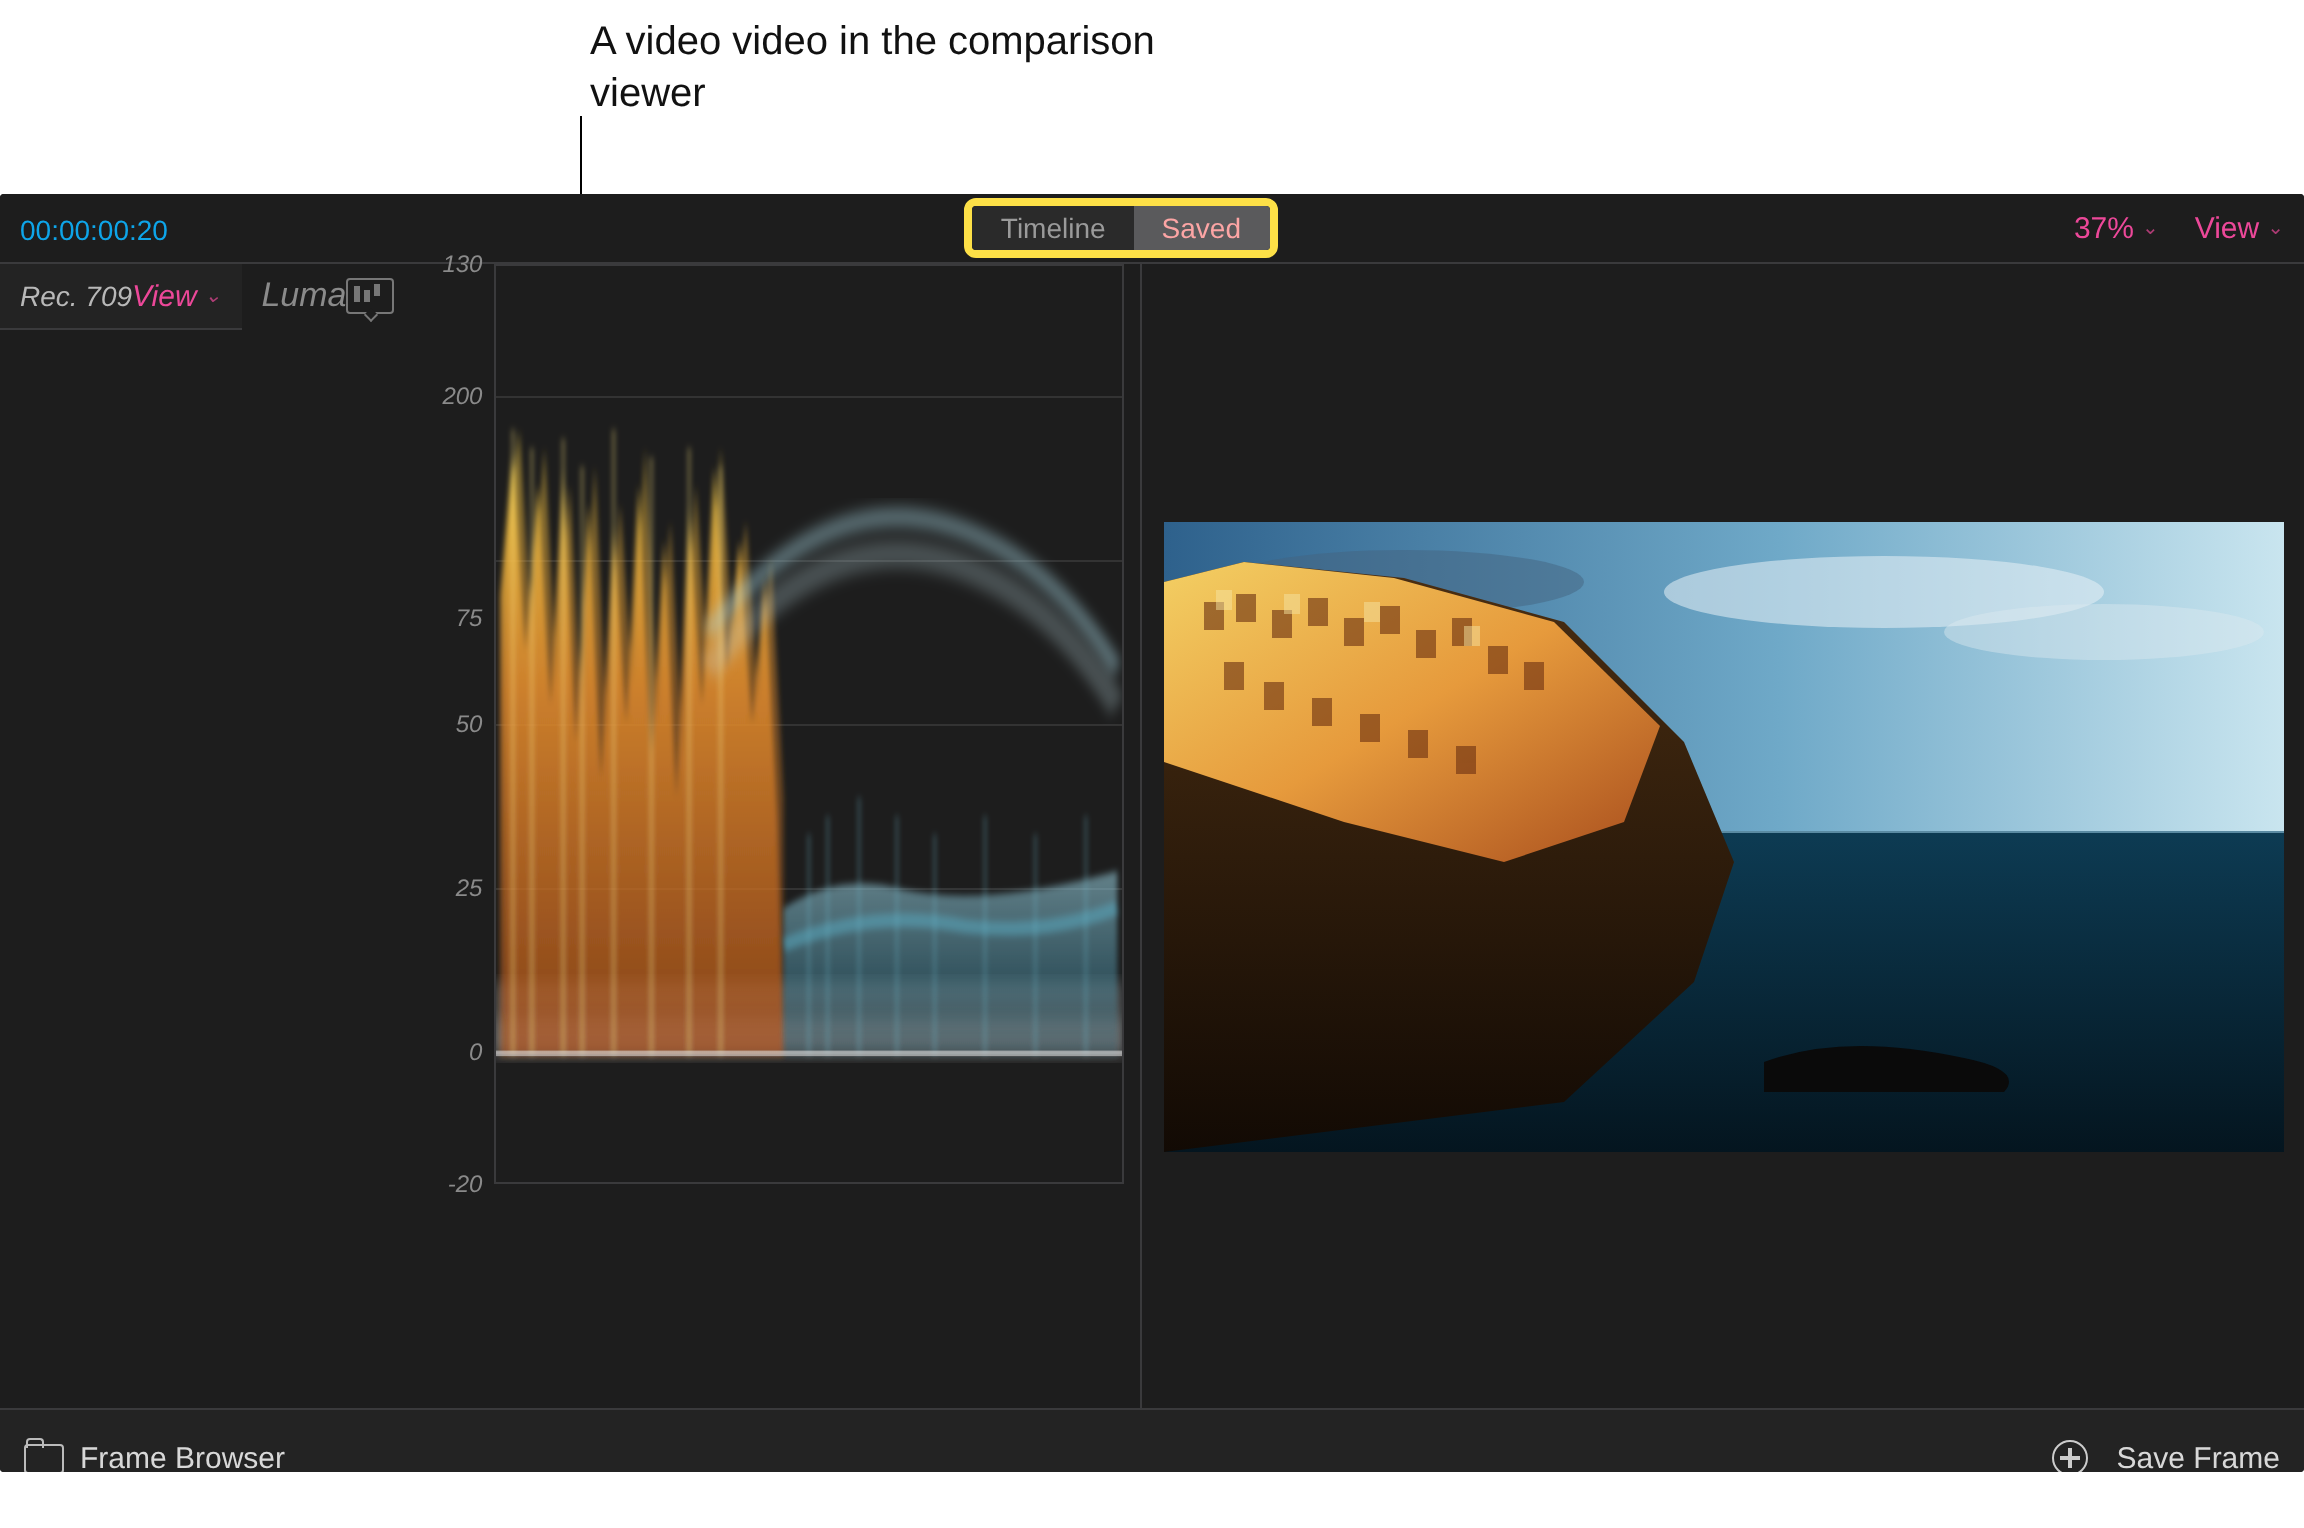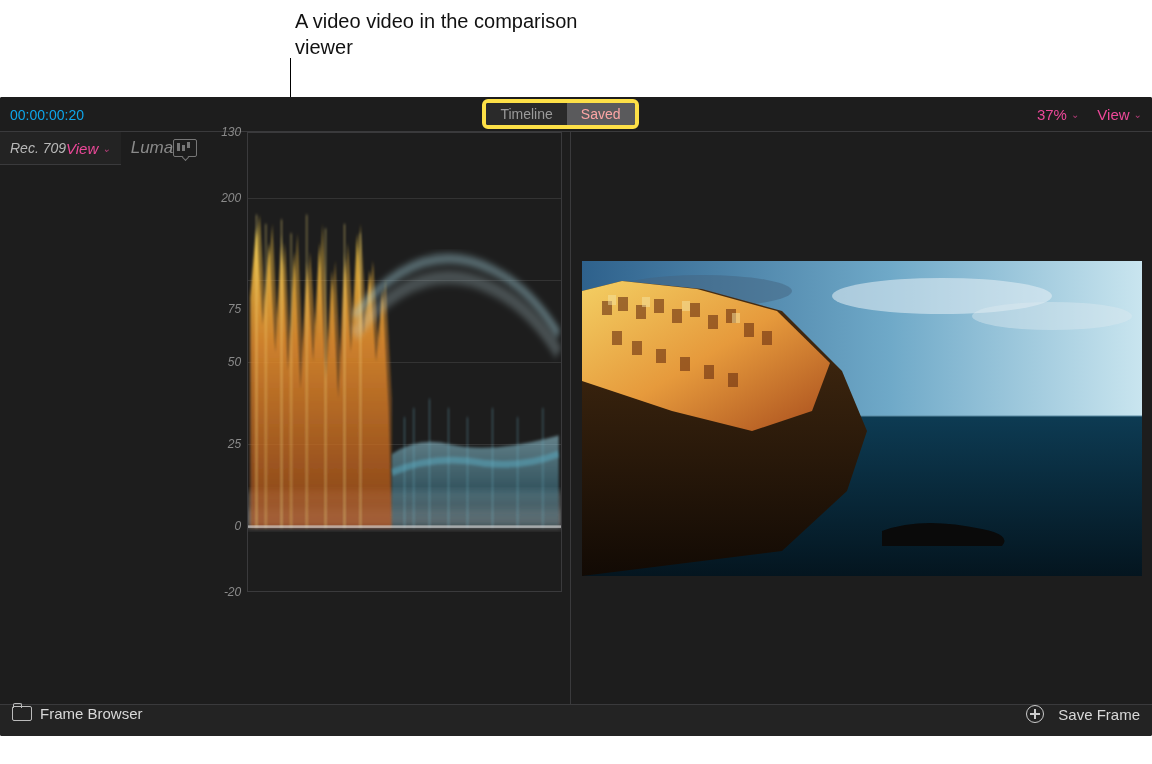--- a/index.html
+++ b/index.html
@@ -29,21 +29,21 @@
   .scope-wrap{flex:1;padding:0 8px 8px 8px;position:relative;}
   .scope{position:relative;margin-left:32px;height:460px;}
   .scope-border{position:absolute;inset:0;border:1px solid #3a3a3c;}
   .grid{position:absolute;inset:0;}
   .grid .gline{position:absolute;left:0;right:0;height:1px;background:rgba(120,120,120,.25);}
   .ylabels{position:absolute;left:-32px;top:0;bottom:0;width:30px;}
   .ylabels span{position:absolute;right:4px;font-size:12px;color:#8a8a8a;transform:translateY(-50%);}
   svg.wave{position:absolute;inset:0;width:100%;height:100%;}
   .preview{width:560px;height:315px;background:#000;position:relative;overflow:hidden;}
   .preview svg{width:100%;height:100%;display:block;}
-  .footer{height:33px;border-top:1px solid #3a3a3c;background:#232323;display:flex;align-items:flex-start;justify-content:space-between;padding:0 12px;font-size:15px;}
+  .footer{height:33px;border-top:1px solid #3a3a3c;background:#232323;display:flex;align-items:flex-end;justify-content:space-between;padding:0 12px;font-size:15px;}
   .footer .fb{display:flex;align-items:center;gap:8px;cursor:pointer;color:#d8d8d8;}
   .folder-icon{width:18px;height:13px;border:1.5px solid #bbb;border-radius:2px;position:relative;}
   .folder-icon::before{content:"";position:absolute;top:-4px;left:0;width:7px;height:4px;border:1.5px solid #bbb;border-bottom:none;border-radius:2px 2px 0 0;}
   .plus-circle{width:16px;height:16px;border:1.5px solid #ccc;border-radius:50%;position:relative;margin-right:6px;}
   .plus-circle::before,.plus-circle::after{content:"";position:absolute;background:#ccc;}
   .plus-circle::before{left:7px;top:3px;width:2px;height:10px;}
   .plus-circle::after{top:7px;left:3px;height:2px;width:10px;}
 </style>
 </head>
 <body>

